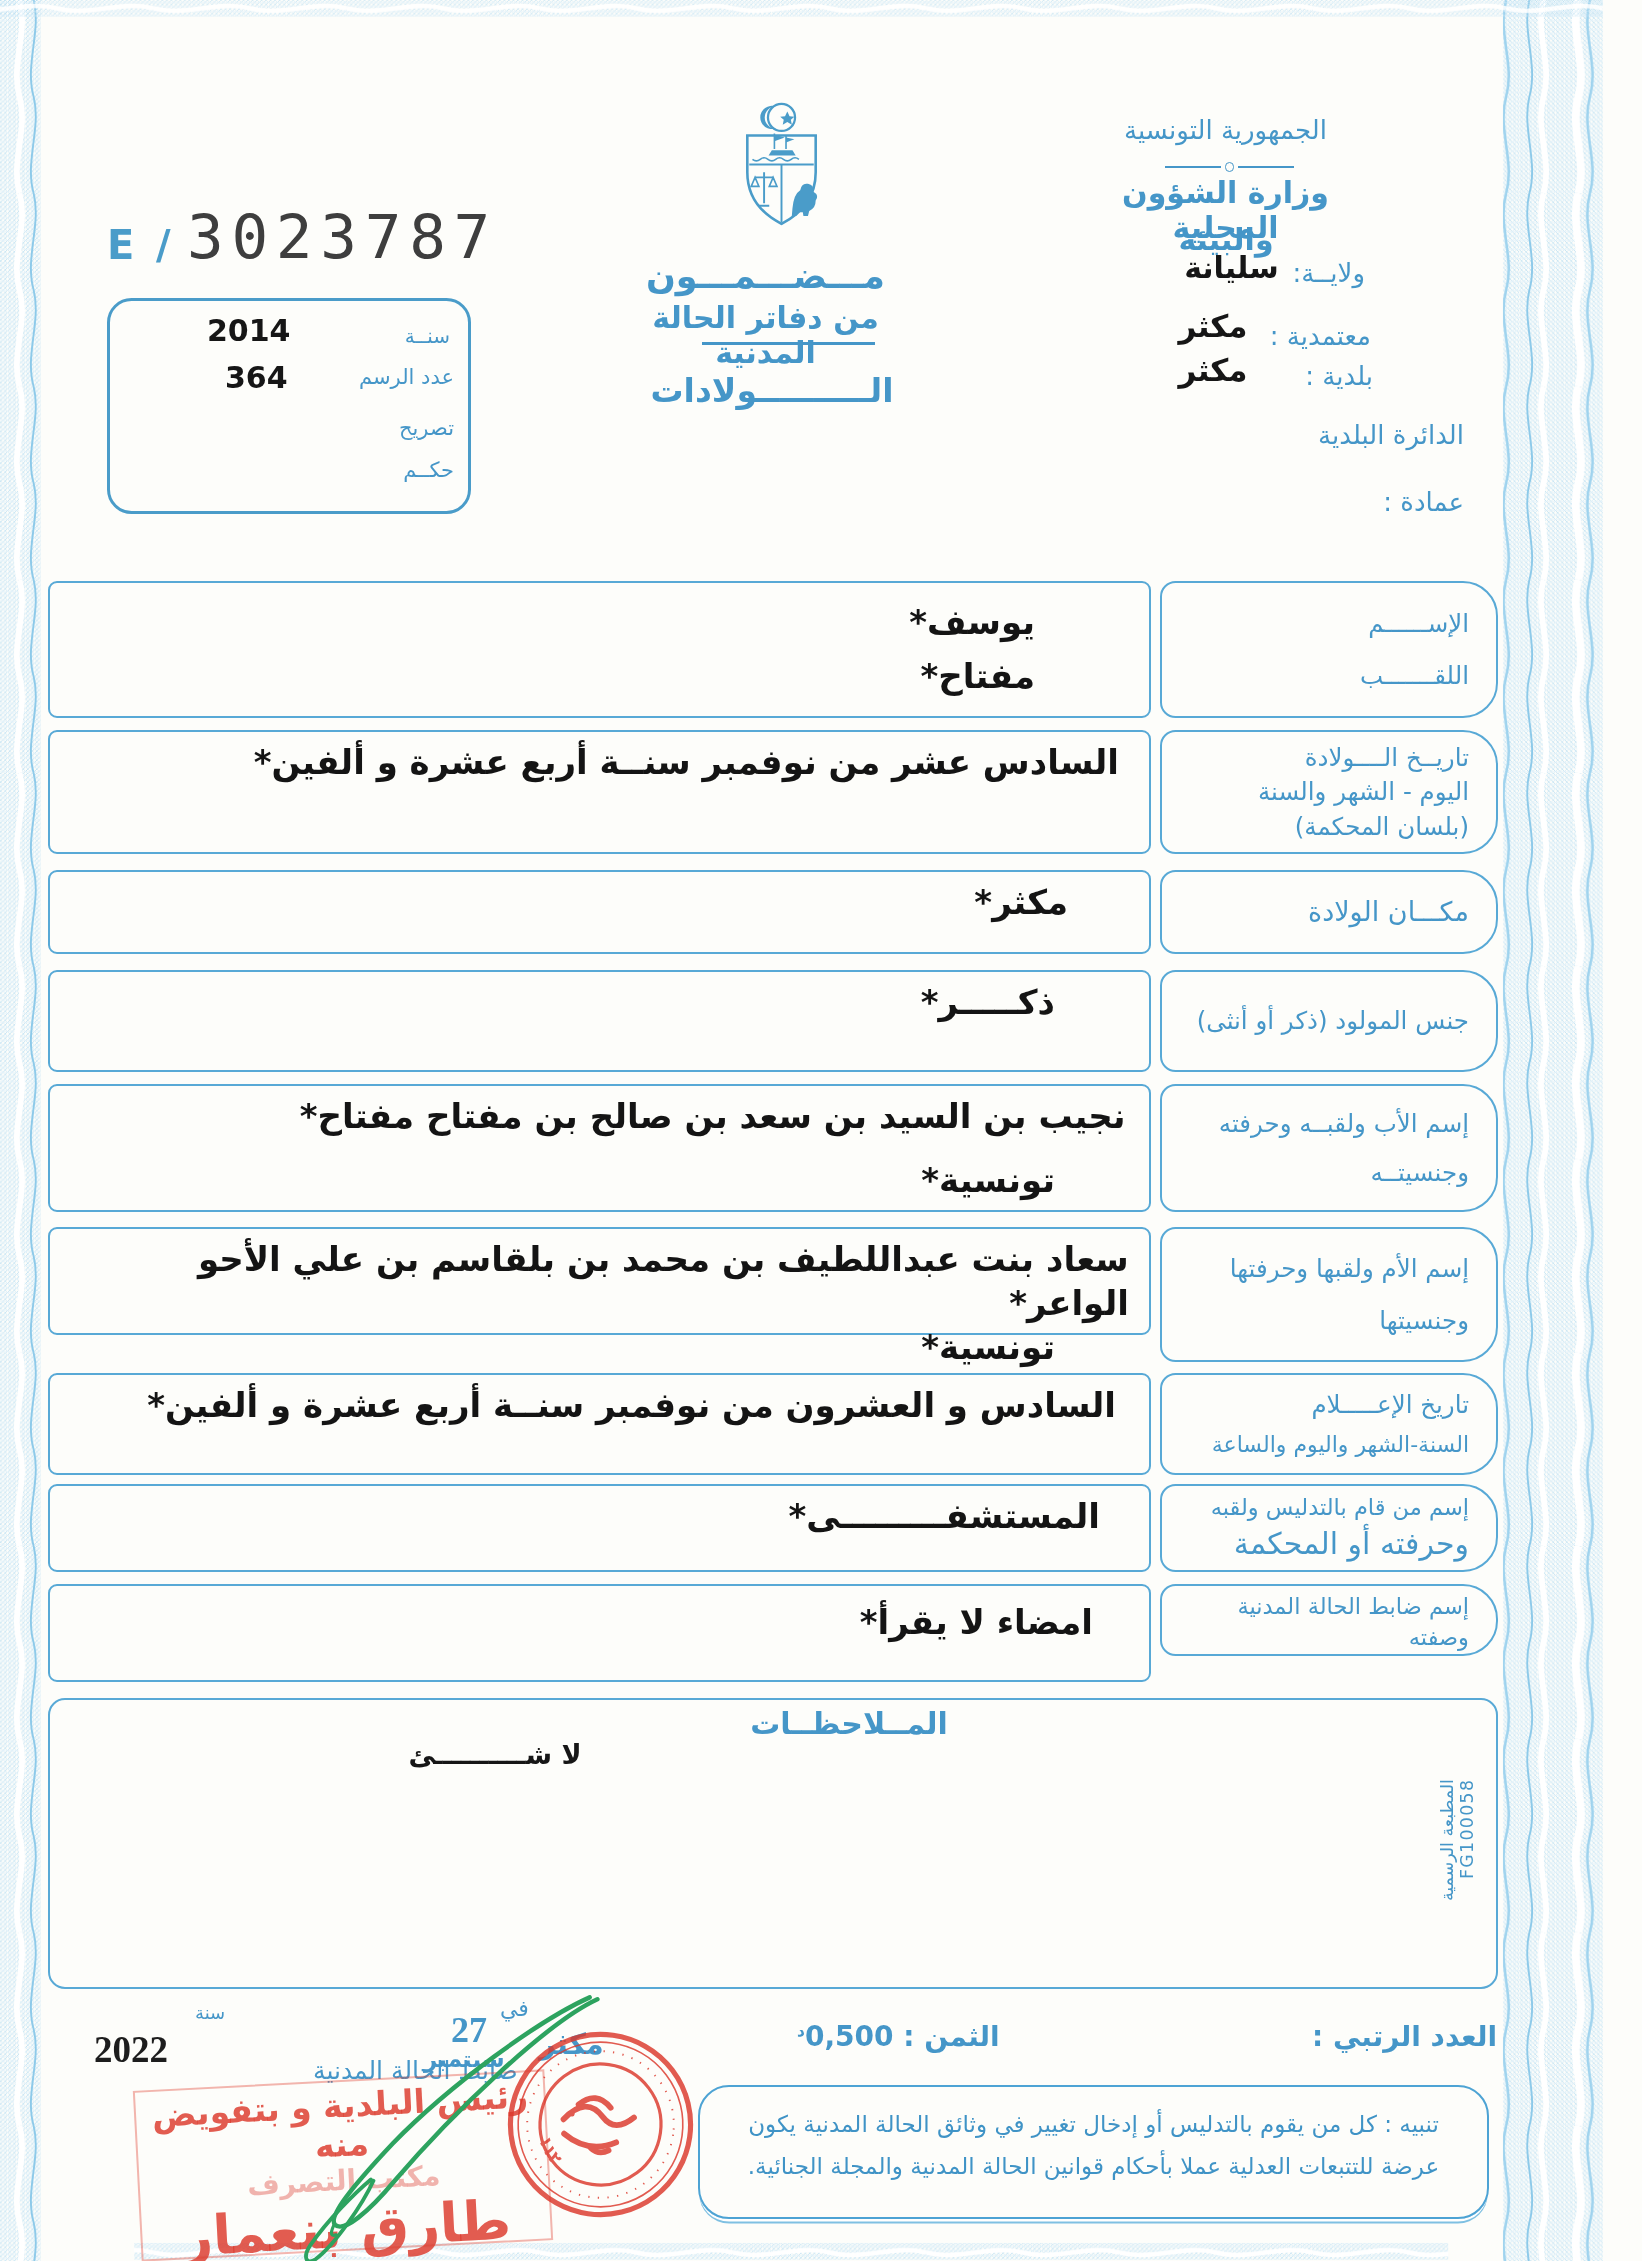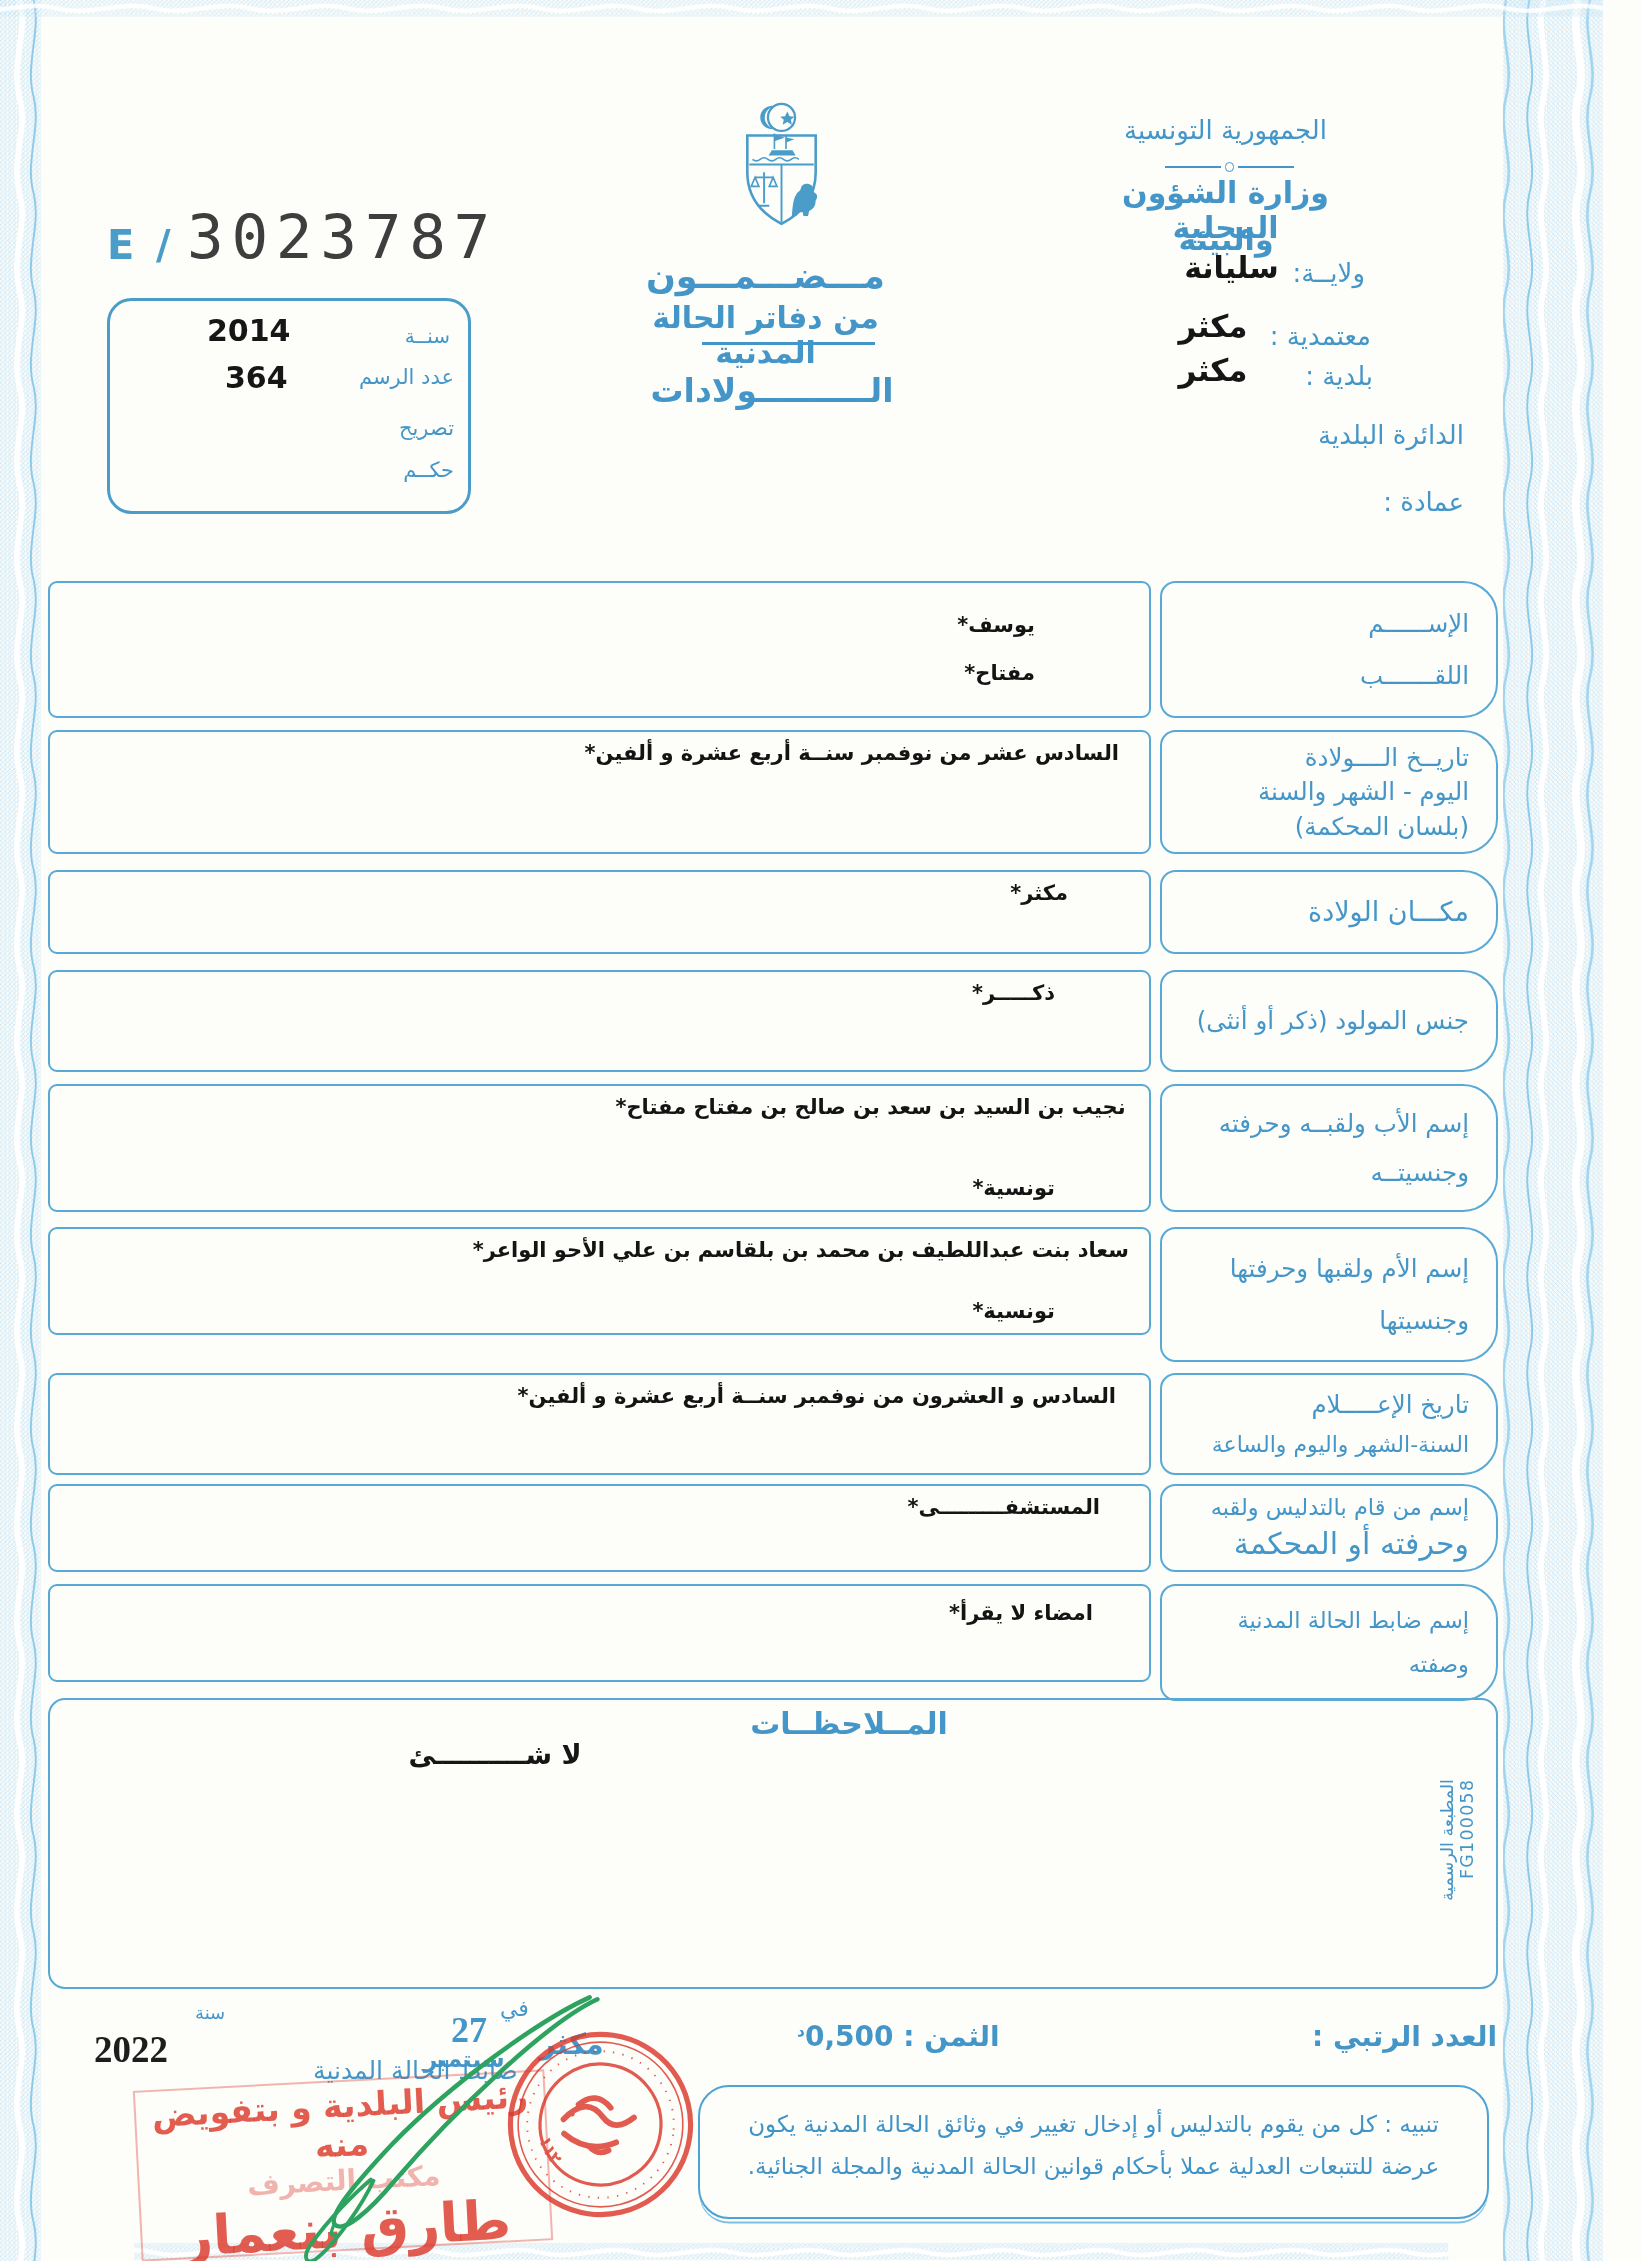--- a/index.html
+++ b/index.html
@@ -10,21 +10,21 @@
   .ink{color:#161616;font-weight:bold;}
   .ctr{text-align:center;}
   
   .vbox{position:absolute;left:88px;width:1103px;border:2.6px solid #58a9d6;border-radius:9px;
         display:flex;flex-direction:column;justify-content:flex-start;padding:7.7px 17px;box-sizing:border-box;}
   .vbox.even{justify-content:space-evenly;}
   .lbox{position:absolute;left:1200px;width:338px;border:2.6px solid #58a9d6;
         border-radius:15.5px 35px 35px 15.5px;display:flex;flex-direction:column;
         justify-content:space-evenly;padding:5.2px 27px;box-sizing:border-box;}
   .lab{color:#4596c8;font-size:24.5px;line-height:1.35;text-align:right;}
-  .val{color:#141414;font-weight:bold;font-size:21px;line-height:1.3;text-align:right;}
+  .val{color:#141414;font-weight:bold;font-size:34px;line-height:1.3;text-align:right;}
   .notesbox{position:absolute;left:88px;top:1698px;width:1450px;height:291px;
             border:2.6px solid #58a9d6;border-radius:17px;box-sizing:border-box;}
   .tanbih{position:absolute;left:738px;top:2085px;width:791px;height:134px;box-sizing:border-box;
           border:2.6px solid #4da3d4;border-radius:31px;padding:15.5px 32px;
           color:#3f93c6;font-size:23px;line-height:1.85;text-align:center;
           box-shadow:0 3.9px 0 -1.3px #fff, 0 5.8px 0 -1.3px #7fc0e2;}
   .vert-note{writing-mode:vertical-rl;transform:rotate(180deg);color:#4596c8;font-size:17.4px;letter-spacing:1.3px;}
   .stampR{color:rgba(220,56,43,.82);text-align:center;font-weight:bold;}
   sup.cur{font-size:.55em;vertical-align:super;}
 </style>
@@ -175,21 +175,21 @@
   </div>
 
   <div class="lbox" style="top:1484px;height:88px;padding:3.9px 27px;">
     <div class="lab" style="font-size:22.5px;">إسم من قام بالتدليس ولقبه</div>
     <div class="lab" style="font-size:30px;">وحرفته أو المحكمة</div>
   </div>
   <div class="vbox" style="top:1484px;height:88px;">
     <div class="val" style="padding-right:32px;">المستشفـــــــــى*</div>
   </div>
 
-  <div class="lbox" style="top:1584px;height:117px;padding:5.2px 27px;">
+  <div class="lbox" style="top:1584px;height:72px;padding:5.2px 27px;">
     <div class="lab" style="font-size:22.5px;">إسم ضابط الحالة المدنية</div>
     <div class="lab" style="font-size:22.5px;">وصفته</div>
   </div>
   <div class="vbox" style="top:1584px;height:98px;">
     <div class="val" style="padding-right:39px;padding-top:6.4px;">امضاء لا يقرأ*</div>
   </div>
 
   <div class="notesbox"></div>
   <div class="abs blue ctr" style="left:760px;top:1706px;width:258px;font-size:30px;font-weight:bold;">المــلاحظــات</div>
   <div class="abs ink ctr" style="left:419px;top:1739px;width:232px;font-size:27px;">لا شــــــــــئ</div>

